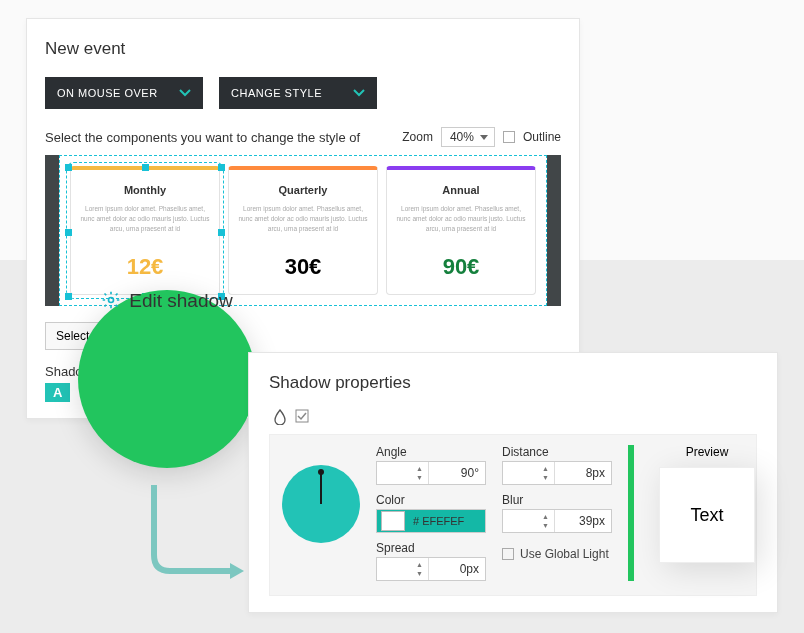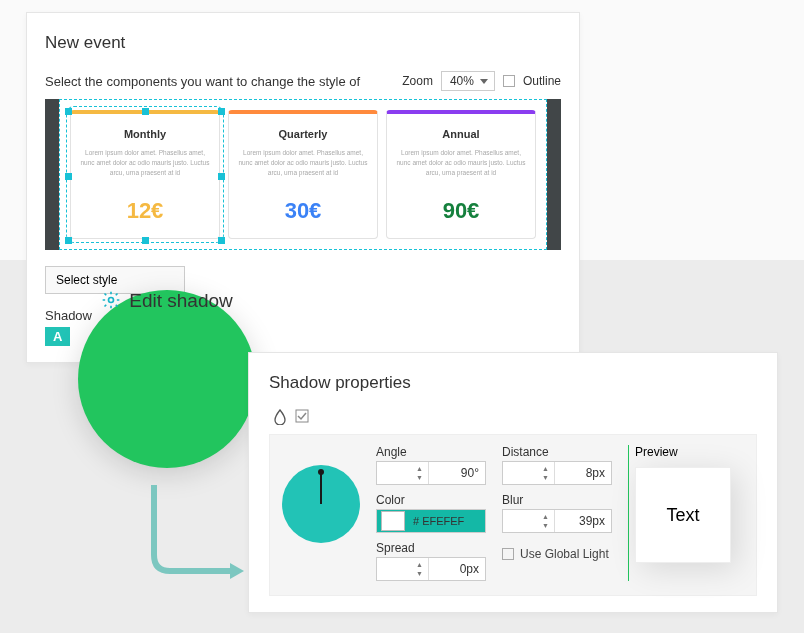--- a/index.html
+++ b/index.html
@@ -1,19 +1,19 @@
 <!DOCTYPE html>
 <html><head>
   <meta charset="utf-8">
   <style>
     * { box-sizing: border-box; margin: 0; padding: 0; }
     body { font-family: -apple-system, BlinkMacSystemFont, "Segoe UI", Arial, sans-serif; background: #fafafa; width: 804px; height: 633px; position: relative; overflow: hidden; }
     .grey-bg { position: absolute; right: 0; top: 260px; width: 100%; height: 380px; background: #ececec; }
     .panel { background: #fff; border: 1px solid #e5e5e5; box-shadow: 0 2px 6px rgba(0,0,0,0.04); position: absolute; }
-    .top-panel { left: 26px; top: 12px; width: 554px; padding: 20px 18px 16px; }
+    .top-panel { left: 26px; top: 18px; width: 554px; padding: 20px 18px 16px; }
     .title { font-size: 17px; color: #333; font-weight: 400; margin-bottom: 18px; }
     .selects { display: flex; gap: 16px; margin-bottom: 18px; }
     .dark-select { background: #2b2f33; color: #fff; font-size: 11px; letter-spacing: .5px; padding: 10px 12px; width: 158px; display: flex; align-items: center; justify-content: space-between; cursor: pointer; }
     .chev { color: #22c3b6; }
     .row2 { display: flex; align-items: center; justify-content: space-between; margin-bottom: 8px; }
     .instr { font-size: 13px; color: #333; }
     .zoomwrap { display: flex; align-items: center; gap: 8px; font-size: 12px; color: #333; }
     .zoomsel { border: 1px solid #ccc; padding: 2px 20px 2px 8px; font-size: 12px; position: relative; }
     .zoomsel::after { content: ''; position: absolute; right: 6px; top: 7px; border-left: 4px solid transparent; border-right: 4px solid transparent; border-top: 5px solid #666; }
     .cbx { width: 12px; height: 12px; border: 1px solid #aaa; display: inline-block; }
@@ -43,32 +43,50 @@
     .dial::before { content: ''; position: absolute; left: 50%; top: 6px; width: 2px; height: 33px; background: #1a1a1a; transform: translateX(-50%); }
     .dial::after { content: ''; position: absolute; left: 50%; top: 4px; width: 6px; height: 6px; border-radius: 50%; background: #1a1a1a; transform: translateX(-50%); }
     .fields { display: grid; grid-template-columns: repeat(2, 110px); gap: 8px 16px; font-size: 12px; color: #333; }
     .fld label { display: block; margin-bottom: 2px; font-size: 12px; }
     .numbox { display: flex; border: 1px solid #ccc; background: #fff; height: 24px; align-items: stretch; padding-left: 34px; }
     .stepper { width: 18px; border-right: 1px solid #ddd; display: flex; flex-direction: column; align-items: center; justify-content: center; font-size: 7px; color: #777; line-height: 1; gap: 2px; cursor: pointer; }
     .numval { flex: 1; text-align: right; padding: 0 6px; display: flex; align-items: center; justify-content: flex-end; font-size: 12px; }
     .swatch { width: 24px; height: 20px; border: 1px solid #bbb; background: #fff; margin-right: 4px; display: inline-block; vertical-align: middle; }
     .colorrow { display: flex; align-items: center; border: 1px solid #ccc; background: #14b8a6; height: 24px; padding: 0 4px; gap: 4px; font-size: 11px; }
     .ugl { display: flex; align-items: center; gap: 6px; font-size: 12px; color: #444; margin-top: 6px; }
-    .preview-col { border-left: 1px solid #22c55e; padding-left: 6px; }
+    .preview-col { border-left: 6px solid #22c55e; padding-left: 25px; text-align: center; }
     .preview-col label { font-size: 12px; display: block; margin-bottom: 8px; }
     .preview-swatch { width: 96px; height: 96px; background: #fff; border: 1px solid #eee; box-shadow: 6px 6px 30px rgba(0,0,0,0.12); display: flex; align-items: center; justify-content: center; font-size: 18px; }
   </style>
 </head>
 <body>
 
 <div class="grey-bg"></div>
 
 <div class="panel top-panel">
   <div class="title">New event</div>
 
+  <div class="selects">
+    <div class="dark-select">
+      <span>ON MOUSE OVER</span>
+      <span class="chev">
+        <svg width="12" height="8" viewBox="0 0 12 8">
+            <path d="M1 1l5 5 5-5" stroke="#22c3b6" stroke-width="2" fill="none"></path>
+          </svg>
+      </span>
+    </div>
+    <div class="dark-select">
+      <span>CHANGE STYLE</span>
+      <span class="chev">
+        <svg width="12" height="8" viewBox="0 0 12 8">
+            <path d="M1 1l5 5 5-5" stroke="#22c3b6" stroke-width="2" fill="none"></path>
+          </svg>
+      </span>
+    </div>
+  </div>
 
   <div class="row2">
     <div class="instr">Select the components you want to change the style of</div>
     <div class="zoomwrap">
       <span>Zoom</span>
       <span class="zoomsel"><span>40% </span></span>
       <span class="cbx"></span>
       <span>Outline</span>
     </div>
   </div>
@@ -85,21 +103,21 @@
         <span class="handle" style="left:calc(50% - 3px);bottom:-6px"></span>
         <span class="handle" style="left:-6px;top:calc(50% - 3px)"></span>
         <span class="handle" style="right:-6px;top:calc(50% - 3px)"></span>
         <div class="card-title">Monthly</div>
         <div class="card-body">Lorem ipsum dolor amet. Phasellus amet, nunc amet dolor ac odio mauris justo. Luctus arcu, urna praesent at id</div>
         <div class="card-price" id="price0" style="color: rgb(245, 185, 66);">12€</div>
       </div>
       <div class="card" id="card1" style="border-top-color: rgb(255, 138, 61);">
         <div class="card-title">Quarterly</div>
         <div class="card-body">Lorem ipsum dolor amet. Phasellus amet, nunc amet dolor ac odio mauris justo. Luctus arcu, urna praesent at id</div>
-        <div class="card-price" id="price1" style="color: #3b82f6;">30€</div>
+        <div class="card-price" id="price1" style="color: #000000;">30€</div>
       </div>
       <div class="card" id="card2" style="border-top-color: rgb(138, 61, 240);">
         <div class="card-title">Annual</div>
         <div class="card-body">Lorem ipsum dolor amet. Phasellus amet, nunc amet dolor ac odio mauris justo. Luctus arcu, urna praesent at id</div>
         <div class="card-price" id="price2" style="color: #15803d;">90€</div>
       </div>
     </div>
     <div class="edge"></div>
   </div>
 

